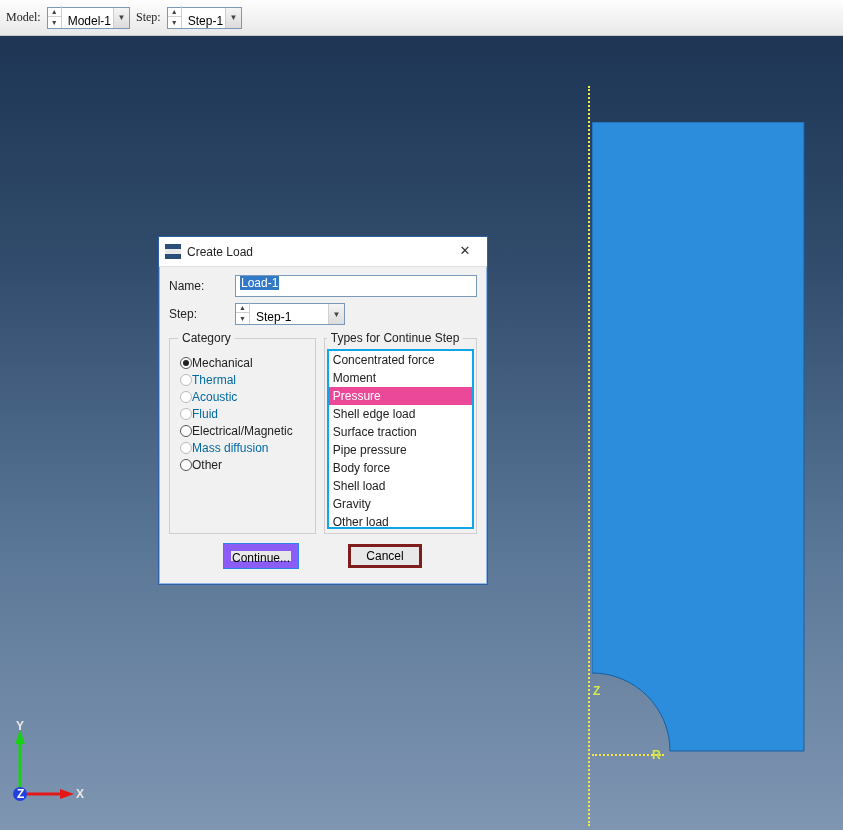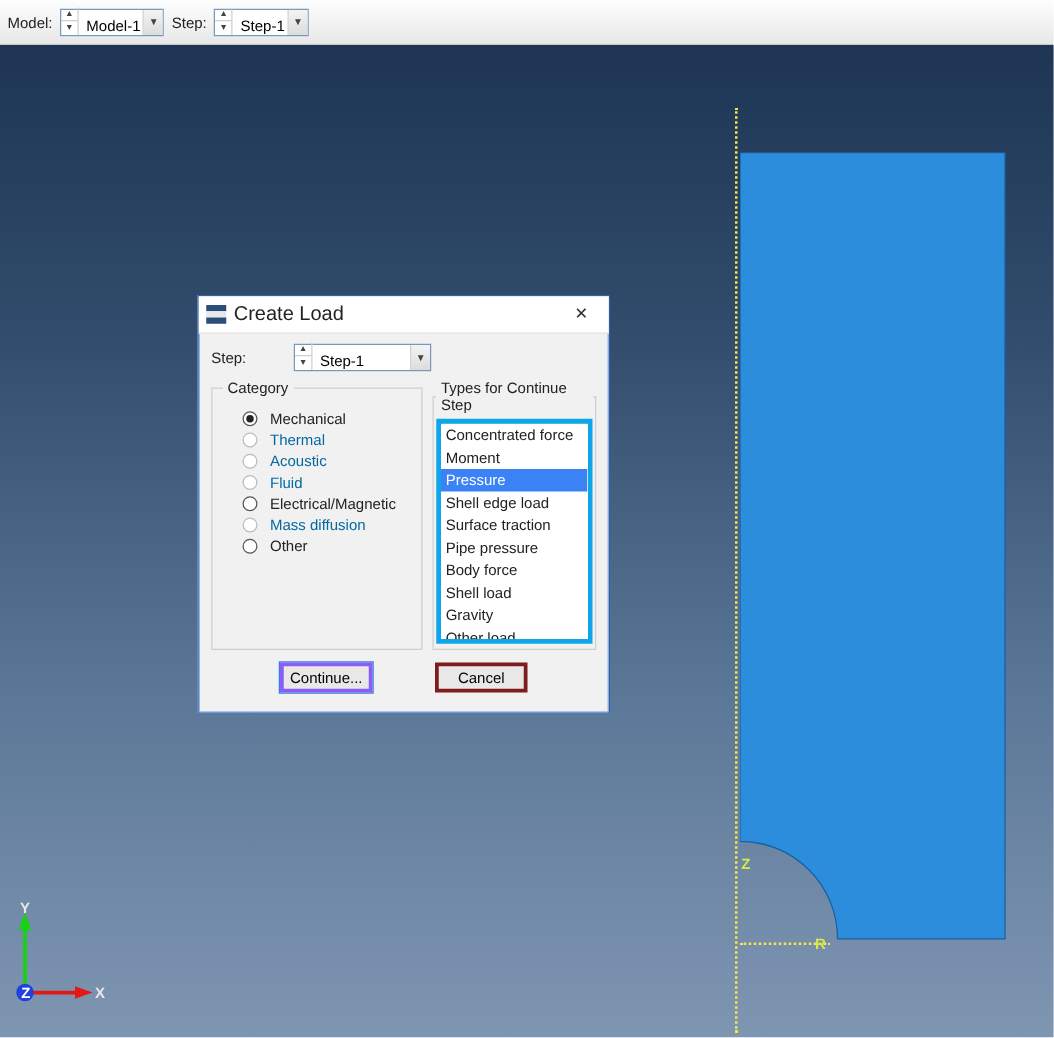--- a/index.html
+++ b/index.html
@@ -7,21 +7,21 @@
   
   .toolbar {
     height: 36px;
     background: linear-gradient(#fefefe,#e8e8e8);
     border-bottom: 1px solid #c9c9c9;
     display: flex;
     align-items: center;
     padding: 0 6px;
     gap: 6px;
   }
-  .toolbar label { color:#222; }
+  .toolbar label { color:#222;font-family:Liberation Serif, serif; }
   .combo {
     position: relative; display:inline-flex; align-items:flex-end;
     background:#fff; border:1px solid #7a99b8; height:22px;
   }
   .combo .spin {
     width:14px; display:flex; flex-direction:column; border-right:1px solid #cfcfcf;
   }
   .combo .spin div {
     height:11px; font-size:7px; line-height:11px; text-align:center; color:#444;
     cursor:pointer;
@@ -75,72 +75,72 @@
     height:30px; background:#fff; border-bottom:1px solid #e0e0e0;
     display:flex; align-items:center; padding:0 6px; gap:6px;
   }
   .titlebar .app-icon {
     width:16px; height:16px; display:flex; flex-direction:column;
   }
   .titlebar .app-icon div { flex:1; }
   .titlebar .app-icon .t { background:#294e7a; }
   .titlebar .app-icon .m { background:#e8e8e8; }
   .titlebar .app-icon .b { background:#294e7a; }
-  .titlebar .title { flex:1; font-size:16px; color:#222; }
+  .titlebar .title { flex:1; font-size:12px; color:#222; }
   .titlebar .close {
     width:32px; height:22px; text-align:center; line-height:20px;
     font-size:13px; color:#333; cursor:pointer;
   }
   .dialog-body { padding:8px 10px 10px 10px; }
   .formrow { display:flex; align-items:center; margin-bottom:6px; gap:6px;}
   .formrow label { width:60px; color:#222;}
   .text-input {
     flex:1; height:22px; border:1px solid #7a99b8; background:#fff;
     padding:0 4px; font-size:12px; font-family:inherit;
   }
   .text-input.sel { background:#fff; }
   .text-input .seltext {
     background:#3178c6; color:#fff; padding:0 1px;
   }
   .step-combo { width:110px; }
   .proc { color:#222; margin-bottom:8px; }
   .panel-row { display:flex; gap:8px; }
   fieldset {
-    border:1px solid #cfcfcf; padding:8px 4px 8px 8px;
+    border:1px solid #cfcfcf; padding:8px 20px 8px 8px;
   }
   legend { padding:0 4px; color:#222; }
   .cat { width:136px; }
   .cat .radio {
-    display:flex; align-items:center; gap:10px; margin:3px 16px; cursor:pointer;
+    display:flex; align-items:center; gap:0; margin:3px 2px; cursor:pointer;
     color:#222;
   }
   .cat .radio.disabled { color:#0369a1; cursor:default;}
   .radio-dot {
     width:12px; height:12px; border:1px solid #555; border-radius:50%;
     display:flex; align-items:center; justify-content:center; background:#fff;
   }
   .radio.disabled .radio-dot { border-color:#bbb; }
   .radio-dot.checked::after {
     content:""; width:6px; height:6px; background:#222; border-radius:50%;
   }
   .types { flex:1; padding:4px 2px 4px 2px;}
   .types-list {
-    height:180px; border:4px solid #0ea5e9; background:#fff; overflow-y:scroll;
+    height:180px; border:2px solid #0ea5e9; background:#fff; overflow-y:scroll;
     font-size:12px;
   }
   .types-list .item { padding:2px 4px; cursor:pointer; color:#222;}
-  .types-list .item.selected { background:#3b82f6; color:#fff; }
+  .types-list .item.selected { background:#ec4899; color:#fff; }
   .buttons {
     display:flex; justify-content:space-around; padding:10px 30px 6px 30px;
   }
   .btn {
     min-width:74px; height:24px; background:#e8e8e8; border:3px solid #7f1d1d;
     font-size:12px; cursor:pointer; font-family:inherit;
   }
-  .btn.primary { border:3px solid #8b5cf6; box-shadow:0 0 0 1px #2e84e6;}
+  .btn.primary { border:7px solid #8b5cf6; box-shadow:0 0 0 1px #2e84e6;}
   
   .types-list::-webkit-scrollbar { width:16px; }
   .types-list::-webkit-scrollbar-track { background:#f0f0f0; }
   .types-list::-webkit-scrollbar-thumb { background:#c5c5c5; border:1px solid #a8a8a8;}
 </style>
 </head>
 <body>
 
 <div class="toolbar">
   <label>Model:</label>
@@ -194,20 +194,26 @@
     <div class="titlebar">
       <div class="app-icon">
         <div class="t"></div>
           <div class="m"></div>
           <div class="b"></div>
       </div>
       <span class="title">Create Load</span>
       <div class="close">✕</div>
     </div>
     <div class="dialog-body">
+      <div class="formrow">
+        <label>Name:</label>
+        <div class="text-input sel">
+          <span class="seltext">Load-1</span>
+        </div>
+      </div>
       <div class="formrow">
         <label>Step:</label>
         <div class="combo step-combo">
           <div class="spin">
             <div>▲</div>
             <div>▼</div>
           </div>
           <span class="val">Step-1</span>
           <div class="drop">▼</div>
         </div>

